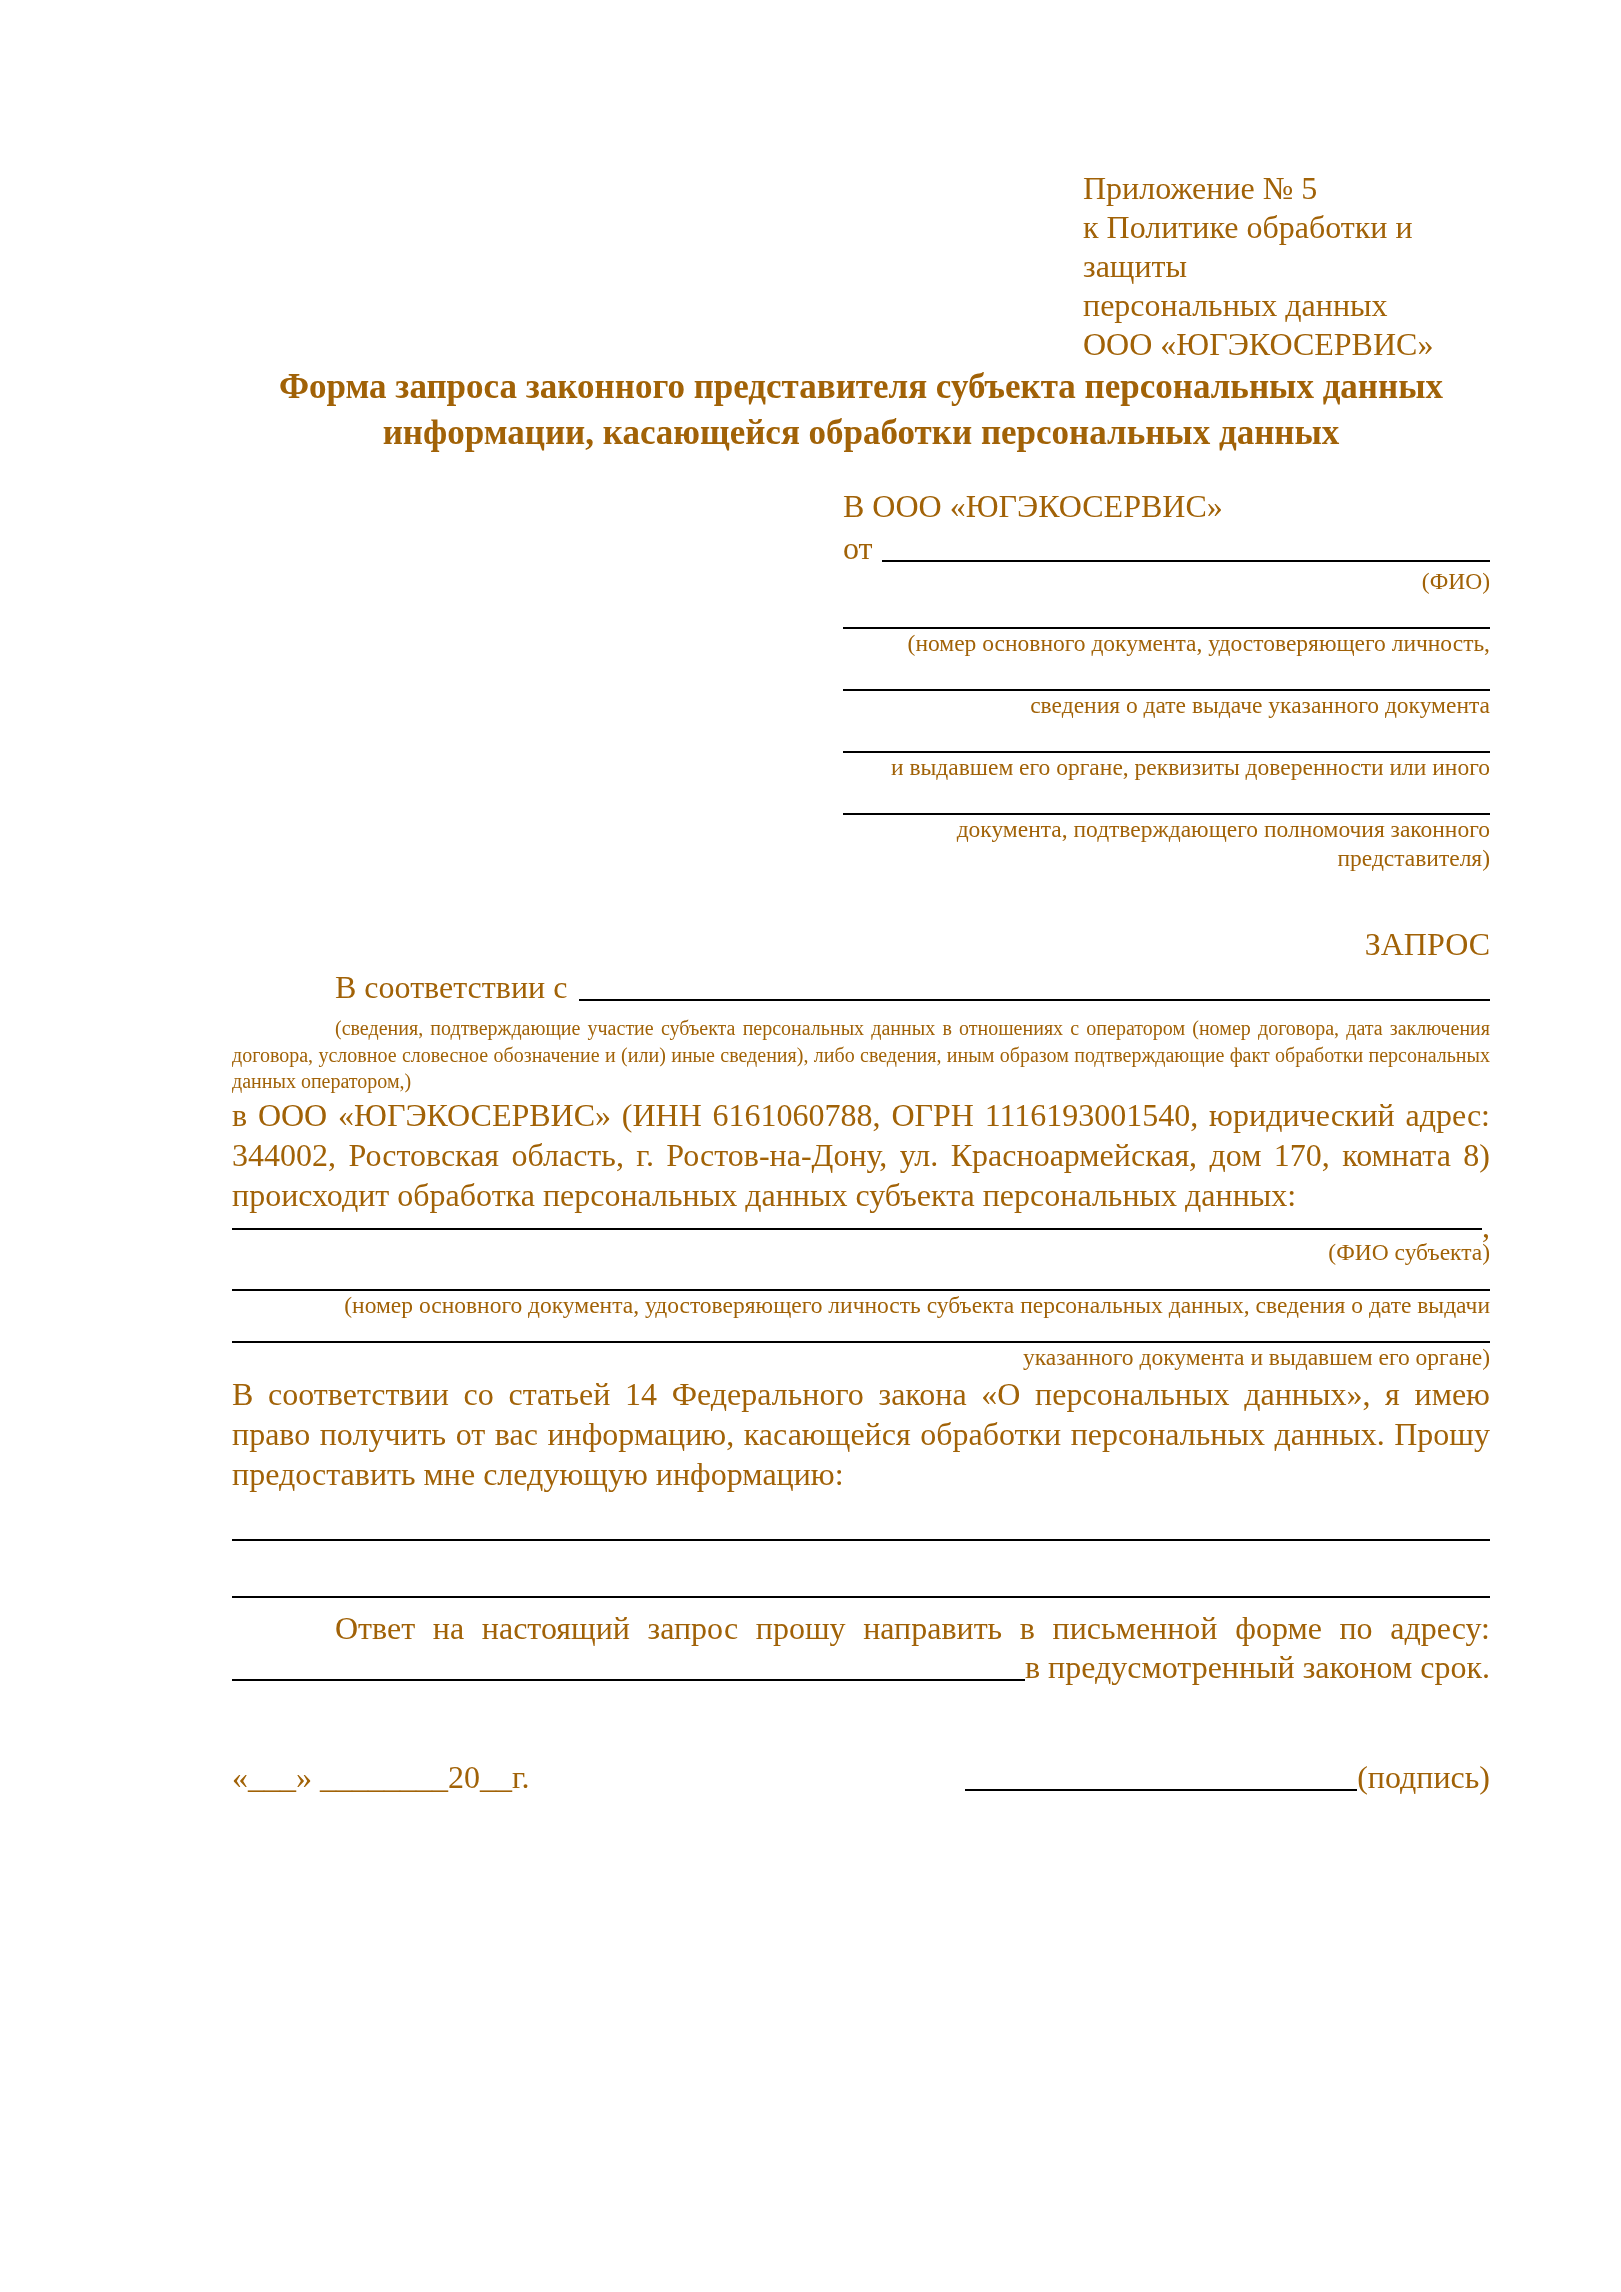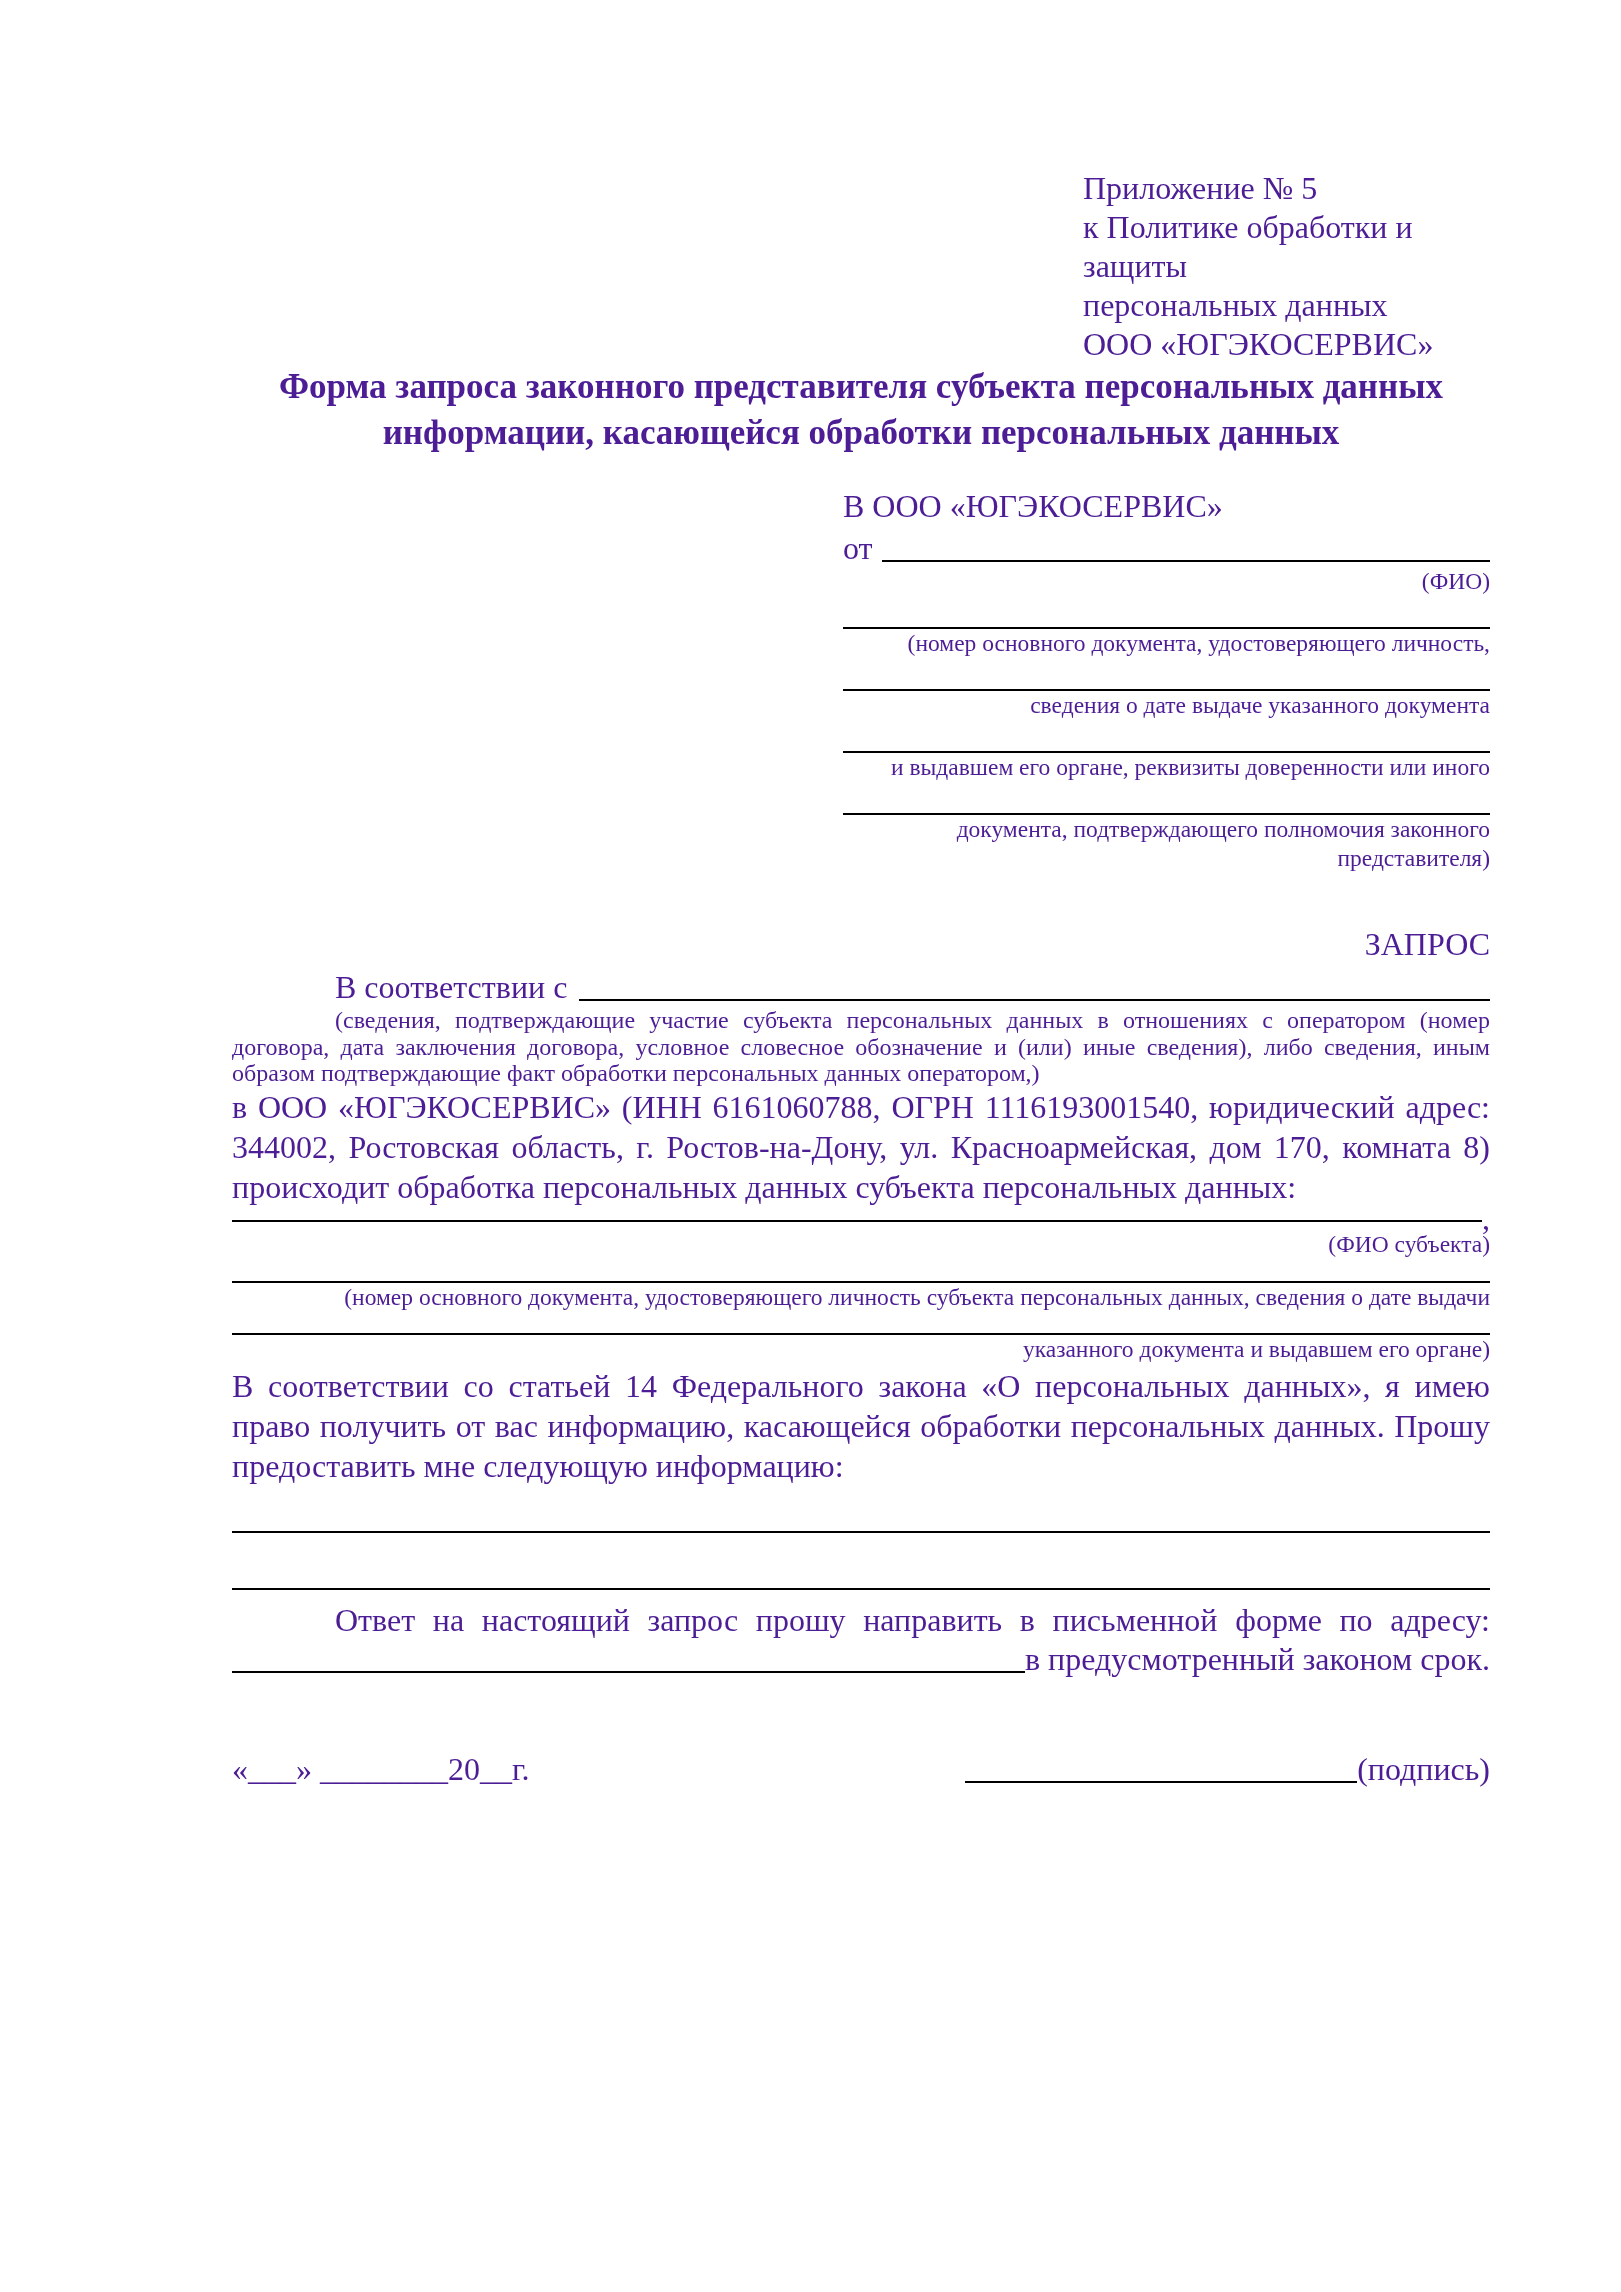--- a/index.html
+++ b/index.html
@@ -1,21 +1,21 @@
 <!DOCTYPE html>
 <html lang="ru"><head>
 <meta charset="utf-8">
 <style>
   html, body { margin: 0; padding: 0; background: #ffffff; }
   .page {
     position: relative;
     width: 1621px;
     height: 2293px;
     background: #ffffff;
-    color: #4c1d95;
+    color: #a16207;
     font-family: "Liberation Serif", "DejaVu Serif", serif;
     font-size: 32px;
     overflow: hidden;
   }
   .content {
     position: absolute;
     left: 232px;
     top: 0;
     width: 1258px;
   }
@@ -74,24 +74,25 @@
   .accord-row { display: flex; align-items: flex-end; height: 41px; margin-top: 2px; }
   .accord-row .label { margin-left: 103px; white-space: nowrap; line-height: 40px; }
   .accord-row .fill {
     flex: 1;
     border-bottom: 2.9px solid #000;
     margin-bottom: 5.9px;
     margin-left: 11.8px;
   }
 
   .fine-print {
-    font-size: 24px;
+    font-size: 20px;
     line-height: 26.5px;
     text-align: justify;
     text-indent: 103px;
+    margin-top: 8px;
   }
 
   .para {
     line-height: 40px;
     text-align: justify;
   }
 
   
   .comma-row { display: flex; align-items: flex-end; height: 23.5px; }
   .comma-row .fill {

